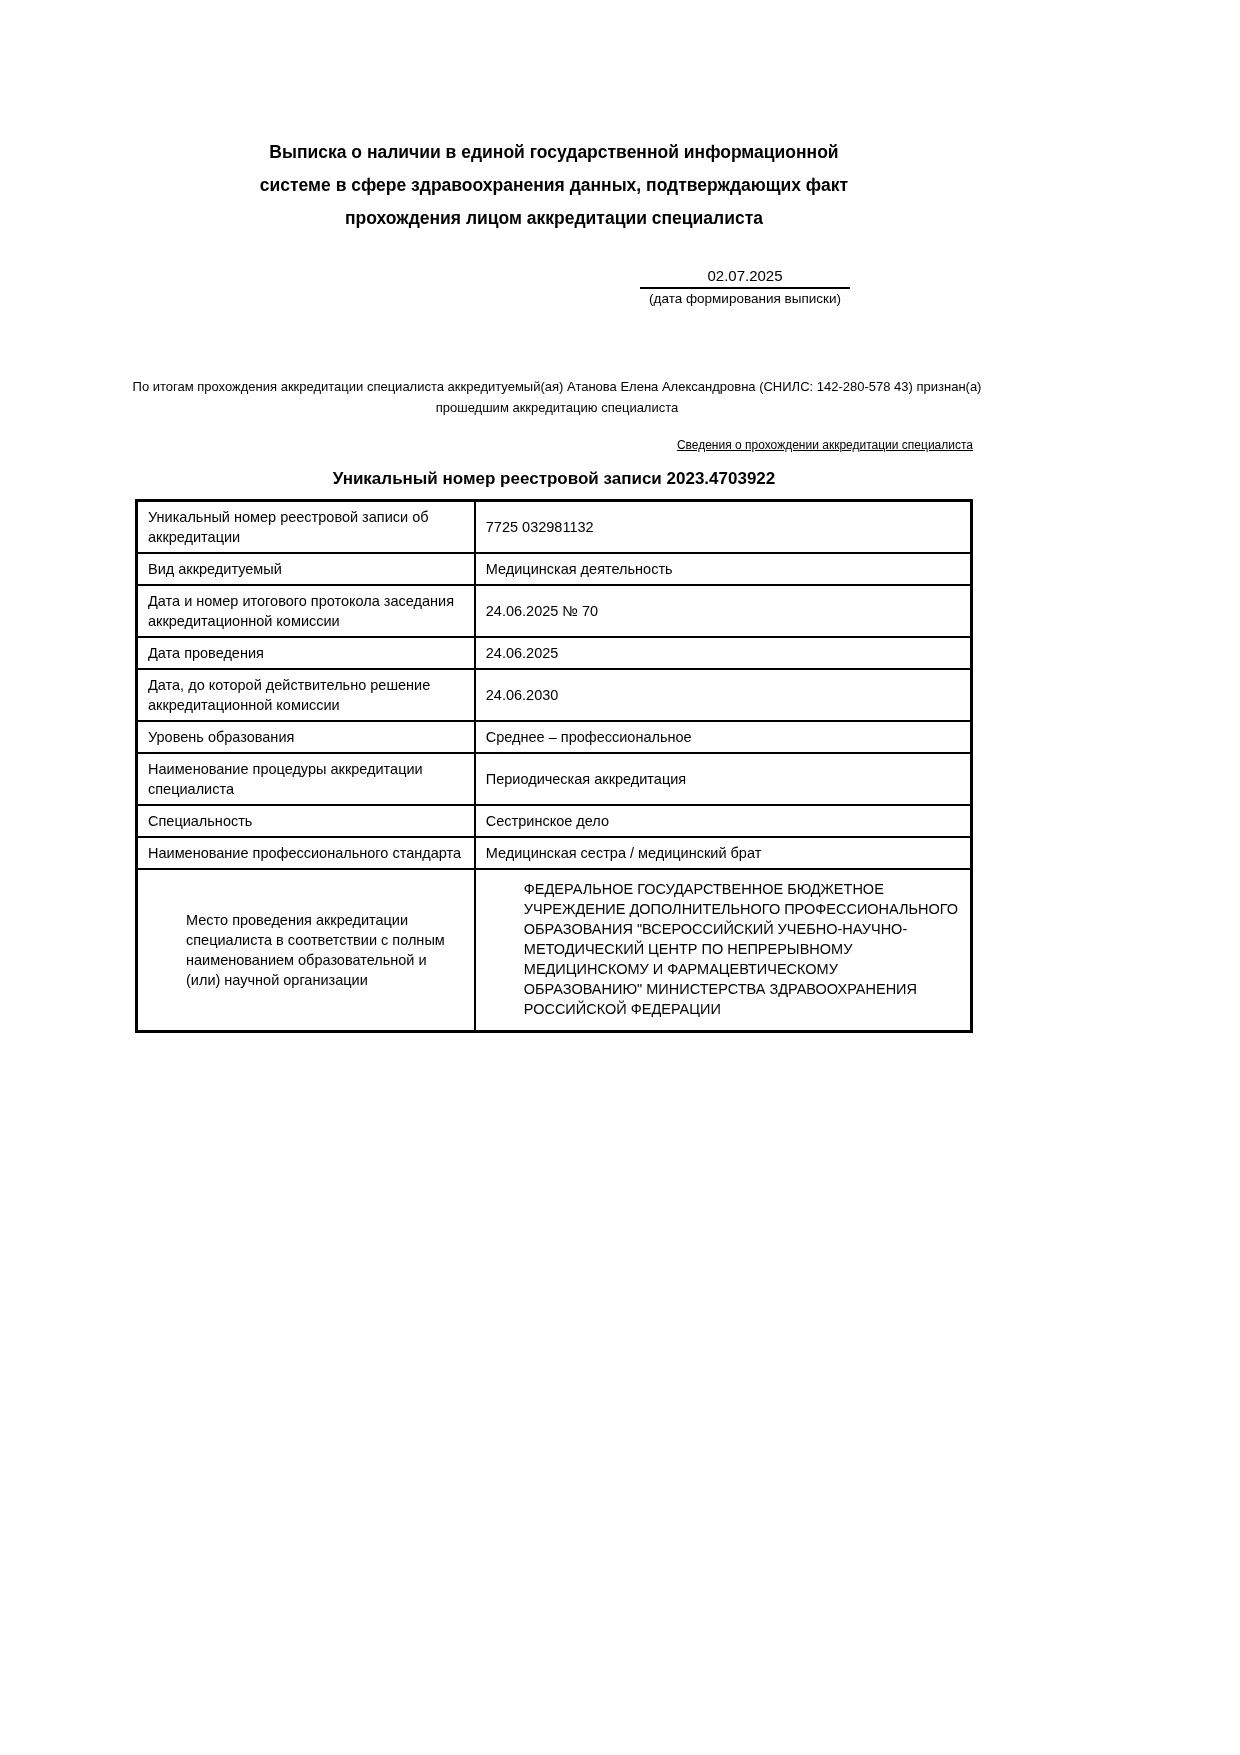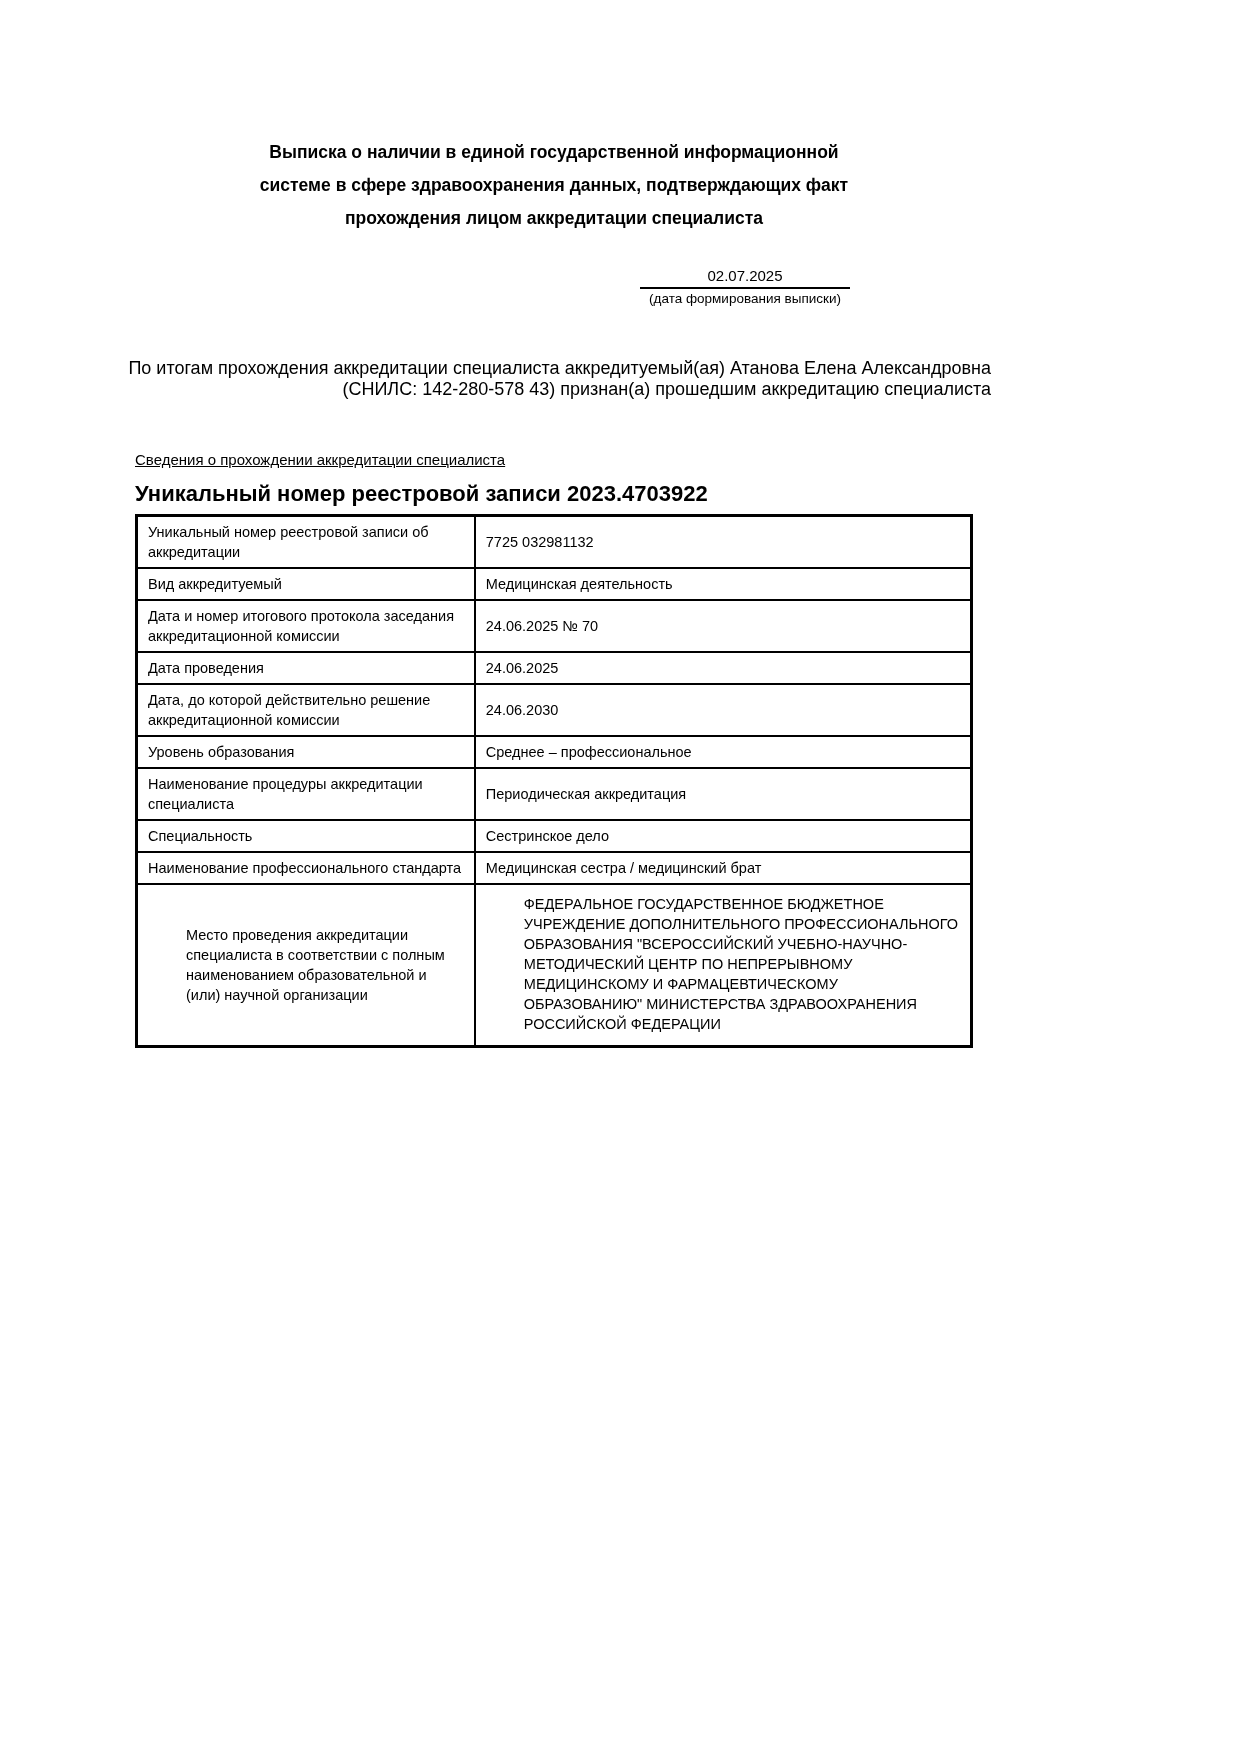--- a/index.html
+++ b/index.html
@@ -36,38 +36,39 @@
     font-size: 15px;
     line-height: 21px;
     border-bottom: 2px solid #000000;
     padding-bottom: 1px;
   }
   .date-caption {
     font-size: 13.5px;
     line-height: 19px;
   }
   .intro {
-    margin-top: 50px;
+    margin-top: 68px;
     margin-left: -12px;
     width: 868px;
-    text-align: right;
-    font-size: 18px;
+    text-align: center;
+    font-size: 13px;
     line-height: 21px;
   }
   .section-heading {
-    margin-top: 50px;
-    text-align: left;
-    font-size: 15px;
+    margin-top: 17px;
+    text-align: right;
+    font-size: 12px;
     line-height: 20px;
     text-decoration: underline;
   }
   .registry-heading {
     margin-top: 13px;
+    text-align: center;
     font-weight: bold;
-    font-size: 22px;
+    font-size: 17px;
     line-height: 22px;
   }
   table.acc-table {
     margin-top: 9px;
     width: 838px;
     border-collapse: collapse;
     border: 3px solid #000000;
     table-layout: fixed;
   }
   table.acc-table td {

